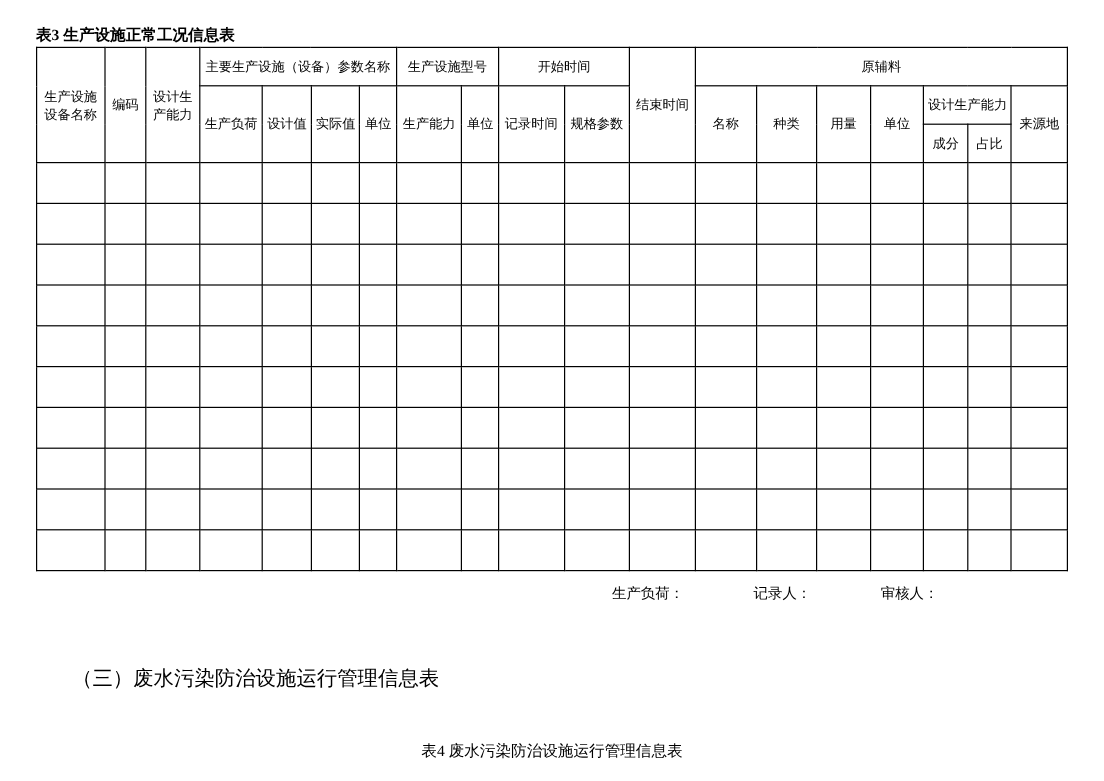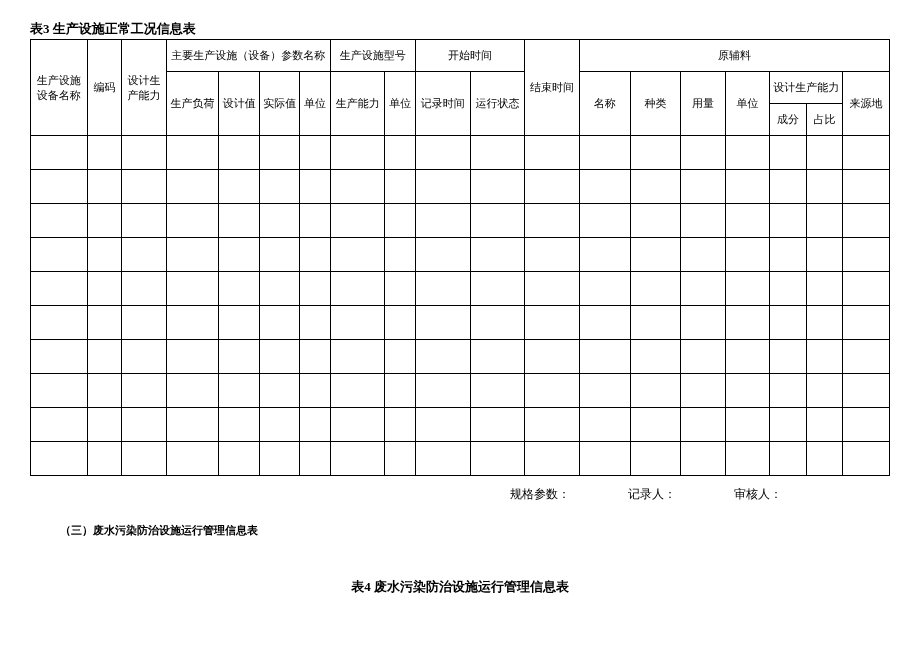--- a/index.html
+++ b/index.html
@@ -40,29 +40,29 @@
     .footer-line {
       margin-top: 10px;
       font-size: 12px;
       padding-left: 480px;
     }
     .footer-line span {
       display: inline-block;
       margin-right: 55px;
     }
     .section-heading {
-      margin-top: 20px;
+      margin-top: 51px;
       margin-bottom: 40px;
-      font-size: 11px;
-      font-weight: bold;
+      font-size: 17px;
+      font-weight: normal;
       padding-left: 30px;
     }
     .title2 {
       text-align: center;
-      font-weight: bold;
+      font-weight: normal;
       font-size: 13px;
     }
   </style>
 </head>
 <body>
 
 <div class="title">表3  生产设施正常工况信息表</div>
 
 <table>
   <colgroup>
@@ -98,21 +98,21 @@
       <th colspan="7">原辅料</th>
     </tr>
     <tr>
       <th rowspan="2">生产负荷</th>
       <th rowspan="2">设计值</th>
       <th rowspan="2">实际值</th>
       <th rowspan="2">单位</th>
       <th rowspan="2">生产能力</th>
       <th rowspan="2">单位</th>
       <th rowspan="2">记录时间</th>
-      <th rowspan="2">运行状态</th>
+      <th rowspan="2">规格参数</th>
       <th rowspan="2">名称</th>
       <th rowspan="2">种类</th>
       <th rowspan="2">用量</th>
       <th rowspan="2">单位</th>
       <th colspan="2">设计生产能力</th>
       <th rowspan="2">来源地</th>
     </tr>
     <tr>
       <th>成分</th>
       <th>占比</th>
@@ -326,20 +326,20 @@
         <td></td>
         <td></td>
         <td></td>
         <td></td>
         <td></td>
       </tr>
     </tbody>
 </table>
 
 <div class="footer-line">
-  <span>规格参数：</span>
+  <span>生产负荷：</span>
   <span>记录人：</span>
   <span>审核人：</span>
 </div>
 
 <div class="section-heading">（三）废水污染防治设施运行管理信息表</div>
 
 <div class="title2">表4  废水污染防治设施运行管理信息表</div>
 
 </body></html>

